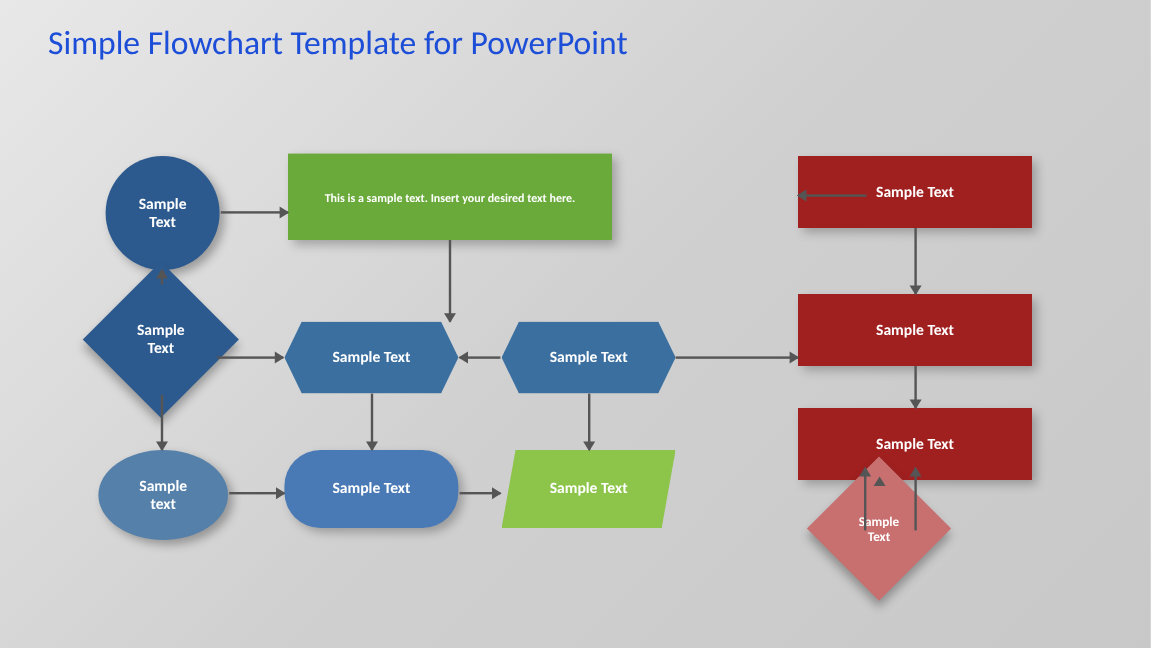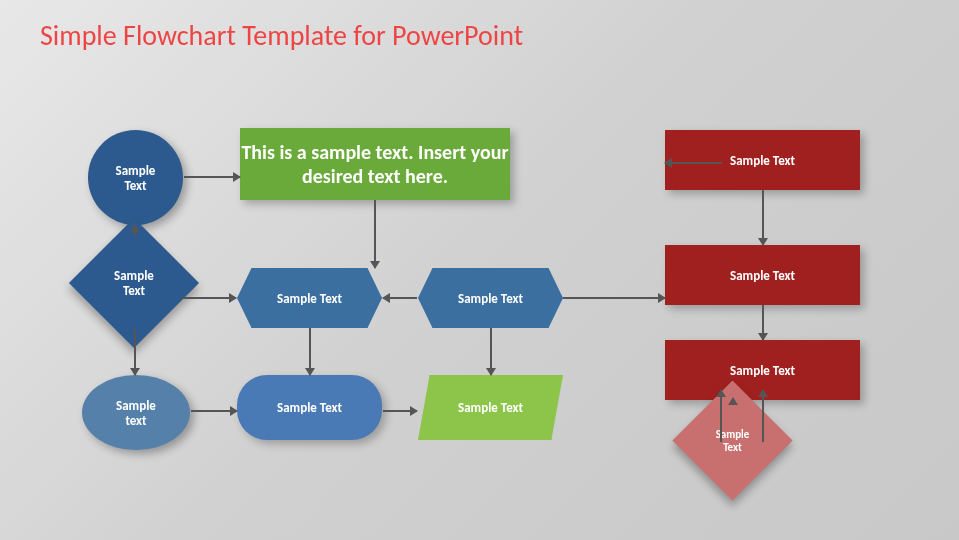--- a/index.html
+++ b/index.html
@@ -11,21 +11,21 @@
       font-family: 'Calibri', 'Segoe UI', Arial, sans-serif;
       overflow: hidden;
       position: relative;
     }
 
     .title {
       position: absolute;
       top: 18px;
       left: 40px;
       font-size: 28px;
-      color: #ef4444;
+      color: #1d4ed8;
       font-weight: 300;
     }
 
     
     .shape {
       position: absolute;
       display: flex;
       align-items: center;
       justify-content: center;
       text-align: center;
@@ -38,21 +38,21 @@
     .circle {
       border-radius: 50%;
       background: #2d5a8e;
       box-shadow: 4px 4px 8px rgba(0,0,0,0.3);
     }
 
     
     .rect-green {
       background: #6aaa3a;
       box-shadow: 4px 4px 8px rgba(0,0,0,0.25);
-      font-size: 20px;
+      font-size: 10px;
     }
 
     
     .rect-red {
       background: #a02020;
       box-shadow: 4px 4px 8px rgba(0,0,0,0.25);
     }
 
     
     .diamond-blue {

